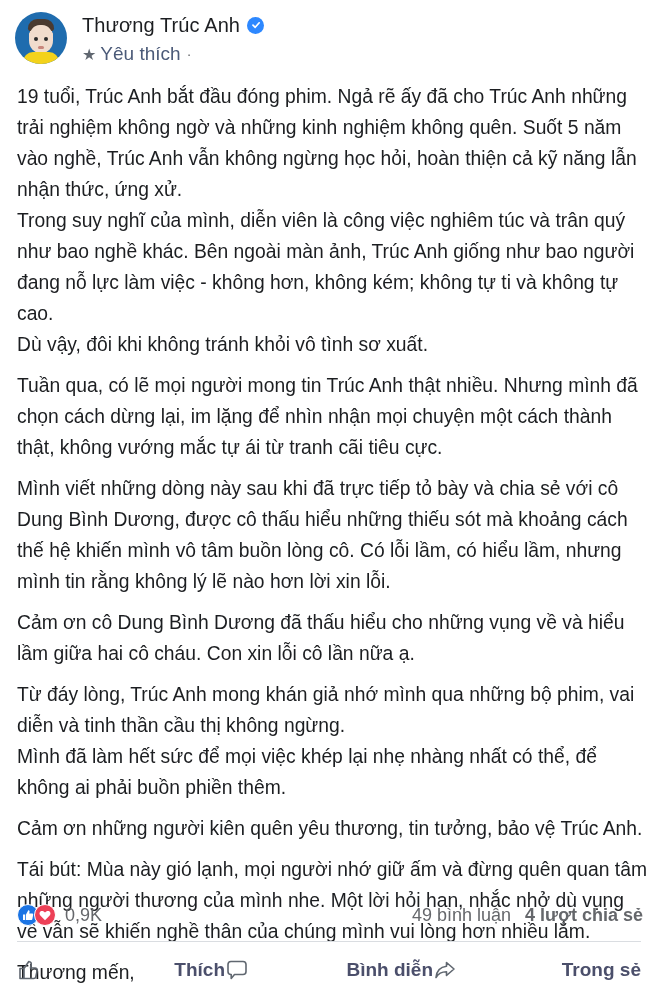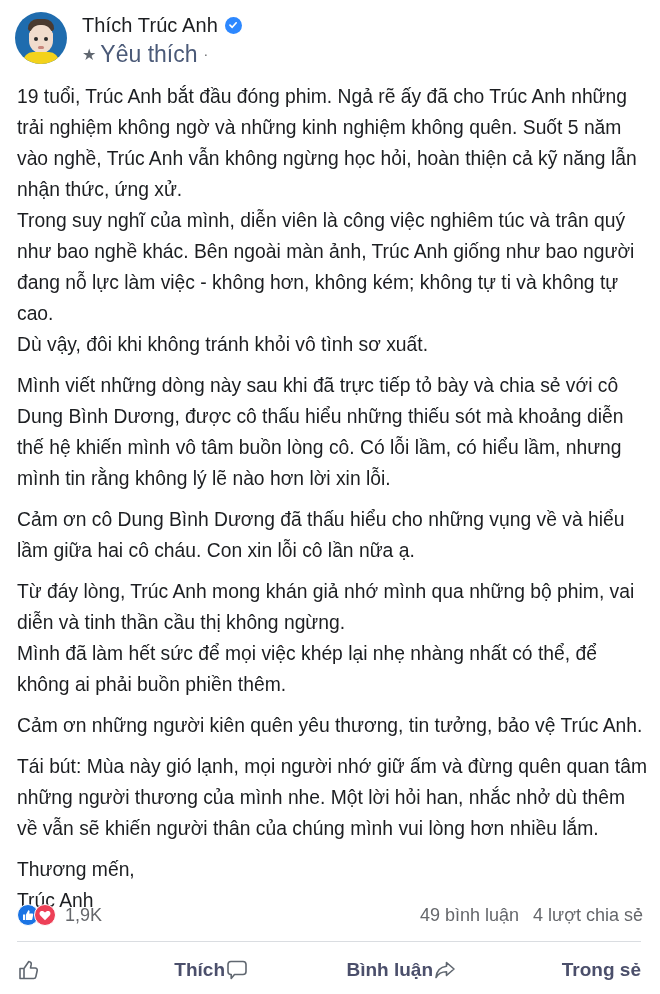--- a/index.html
+++ b/index.html
@@ -96,21 +96,21 @@
     align-items: center;
     margin-top: 6px;
     height: 22px;
   }
   .star {
     color: #606770;
     font-size: 16px;
     margin-right: 4px;
   }
   .fav-label {
-    font-size: 23px;
+    font-size: 19px;
     color: #4b5a78;
   }
   .dot {
     font-size: 14px;
     color: #65676b;
     margin-left: 6px;
   }
   .body {
     position: absolute;
     left: 17px;
@@ -152,21 +152,21 @@
   .react.love { background: #ed4057; margin-left: -5px; }
   .react-count {
     margin-left: 9px;
     font-size: 18px;
     color: #65676b;
   }
   .stats-right {
     font-size: 18px;
     color: #65676b;
   }
-  .stats-right span + span { margin-left: 9px; }
+  .stats-right span + span { margin-left: 9px; font-weight: bold; }
   .divider {
     position: absolute;
     left: 17px;
     top: 941px;
     width: 624px;
     height: 1px;
     background: #dadde1;
   }
   .actions {
     position: absolute;
@@ -197,83 +197,84 @@
   <div class="avatar">
     <div class="hair"></div>
     <div class="face"></div>
     <div class="eye" style="left:19px"></div>
     <div class="eye" style="left:29px"></div>
     <div class="mouth"></div>
     <div class="shirt"></div>
   </div>
   <div class="header-text">
     <div class="name-row">
-      <span class="author-name">Thích Trúc Anh</span>
+      <span class="author-name">Thương Trúc Anh</span>
       <span class="verified">
         <svg width="10" height="10" viewBox="0 0 10 10">
             <path d="M2 5.2 L4.2 7.3 L8.2 2.8" fill="none" stroke="#fff" stroke-width="1.7" stroke-linecap="round" stroke-linejoin="round"></path>
           </svg>
       </span>
     </div>
     <div class="sub-row">
       <span class="star">★</span>
       <span class="fav-label">Yêu thích</span>
       <span class="dot">·</span>
     </div>
   </div>
 </div>
 
 <div class="body">
   <p class="para">19 tuổi, Trúc Anh bắt đầu đóng phim. Ngả rẽ ấy đã cho Trúc Anh những trải nghiệm không ngờ và những kinh nghiệm không quên. Suốt 5 năm vào nghề, Trúc Anh vẫn không ngừng học hỏi, hoàn thiện cả kỹ năng lẫn nhận thức, ứng xử.
 Trong suy nghĩ của mình, diễn viên là công việc nghiêm túc và trân quý như bao nghề khác. Bên ngoài màn ảnh, Trúc Anh giống như bao người đang nỗ lực làm việc - không hơn, không kém; không tự ti và không tự cao.
 Dù vậy, đôi khi không tránh khỏi vô tình sơ xuất.</p>
-  <p class="para">Mình viết những dòng này sau khi đã trực tiếp tỏ bày và chia sẻ với cô Dung Bình Dương, được cô thấu hiểu những thiếu sót mà khoảng diễn thế hệ khiến mình vô tâm buồn lòng cô. Có lỗi lầm, có hiểu lầm, nhưng mình tin rằng không lý lẽ nào hơn lời xin lỗi.</p>
+  <p class="para">Tuần qua, có lẽ mọi người mong tin Trúc Anh thật nhiều. Nhưng mình đã chọn cách dừng lại, im lặng để nhìn nhận mọi chuyện một cách thành thật, không vướng mắc tự ái từ tranh cãi tiêu cực.</p>
+  <p class="para">Mình viết những dòng này sau khi đã trực tiếp tỏ bày và chia sẻ với cô Dung Bình Dương, được cô thấu hiểu những thiếu sót mà khoảng cách thế hệ khiến mình vô tâm buồn lòng cô. Có lỗi lầm, có hiểu lầm, nhưng mình tin rằng không lý lẽ nào hơn lời xin lỗi.</p>
   <p class="para">Cảm ơn cô Dung Bình Dương đã thấu hiểu cho những vụng về và hiểu lầm giữa hai cô cháu. Con xin lỗi cô lần nữa ạ.</p>
   <p class="para">Từ đáy lòng, Trúc Anh mong khán giả nhớ mình qua những bộ phim, vai diễn và tinh thần cầu thị không ngừng.
 Mình đã làm hết sức để mọi việc khép lại nhẹ nhàng nhất có thể, để không ai phải buồn phiền thêm.</p>
   <p class="para">Cảm ơn những người kiên quên yêu thương, tin tưởng, bảo vệ Trúc Anh.</p>
-  <p class="para">Tái bút: Mùa này gió lạnh, mọi người nhớ giữ ấm và đừng quên quan tâm những người thương của mình nhe. Một lời hỏi han, nhắc nhở dù thêm về vẫn sẽ khiến người thân của chúng mình vui lòng hơn nhiều lắm.</p>
+  <p class="para">Tái bút: Mùa này gió lạnh, mọi người nhớ giữ ấm và đừng quên quan tâm những người thương của mình nhe. Một lời hỏi han, nhắc nhở dù vụng về vẫn sẽ khiến nghề thân của chúng mình vui lòng hơn nhiều lắm.</p>
   <p class="para">Thương mến,
 Trúc Anh</p>
 </div>
 
 <div class="footer-stats">
   <div class="reactions">
     <span class="react like">
       <svg width="12" height="12" viewBox="0 0 12 12">
           <path d="M1 5.5h2.2v5.5H1z M4 11V5.4L6.3 1.2c.9 0 1.4.6 1.3 1.5L7.2 4.6h3c.7 0 1.1.6 1 1.2l-.8 4.3c-.1.5-.5.9-1 .9z" fill="#fff"></path>
         </svg>
     </span>
     <span class="react love">
       <svg width="12" height="11" viewBox="0 0 12 11">
           <path d="M6 10.3 L1.3 5.6 C0 4.3 0.3 1.8 2.2 1.1 C3.6 0.6 5 1.3 6 2.5 C7 1.3 8.4 0.6 9.8 1.1 C11.7 1.8 12 4.3 10.7 5.6 Z" fill="#fff"></path>
         </svg>
     </span>
-    <span class="react-count">1,9K</span>
+    <span class="react-count">0,9K</span>
   </div>
   <div class="stats-right">
     <span>49 bình luận</span>
     <span>4 lượt chia sẻ</span>
   </div>
 </div>
 
 <div class="divider"></div>
 
 <div class="actions">
   <div class="action">
     <svg width="24" height="24" viewBox="0 0 24 24">
         <path d="M3 10.5h4v10H3z M7 20.5h9.8c1 0 1.8-.7 2-1.6l1.4-6.4c.3-1.3-.7-2.5-2-2.5H13.5l.7-3.6c.2-1.2-.5-2.4-1.7-2.7L11.8 3.5 7 10.5" fill="none" stroke="#606770" stroke-width="1.6" stroke-linejoin="round"></path>
       </svg>
     <span class="action-label">Thích</span>
   </div>
   <div class="action">
     <svg width="24" height="24" viewBox="0 0 24 24">
         <path d="M6 3.5h12c1.7 0 3 1.3 3 3v7c0 1.7-1.3 3-3 3H9.5L6.2 20.5v-4H6c-1.7 0-3-1.3-3-3v-7c0-1.7 1.3-3 3-3z" fill="none" stroke="#606770" stroke-width="1.6" stroke-linejoin="round"></path>
       </svg>
-    <span class="action-label">Bình luận</span>
+    <span class="action-label">Bình diễn</span>
   </div>
   <div class="action">
     <svg width="24" height="24" viewBox="0 0 24 24">
         <path d="M13.5 4.5 L21 11 L13.5 17.5 V13.8 C8.5 13.8 5.3 15.5 3 19.5 C3.6 13.5 7 9 13.5 8.3 Z" fill="none" stroke="#606770" stroke-width="1.6" stroke-linejoin="round"></path>
       </svg>
     <span class="action-label">Trong sẻ</span>
   </div>
 </div>
 
 </body></html>

